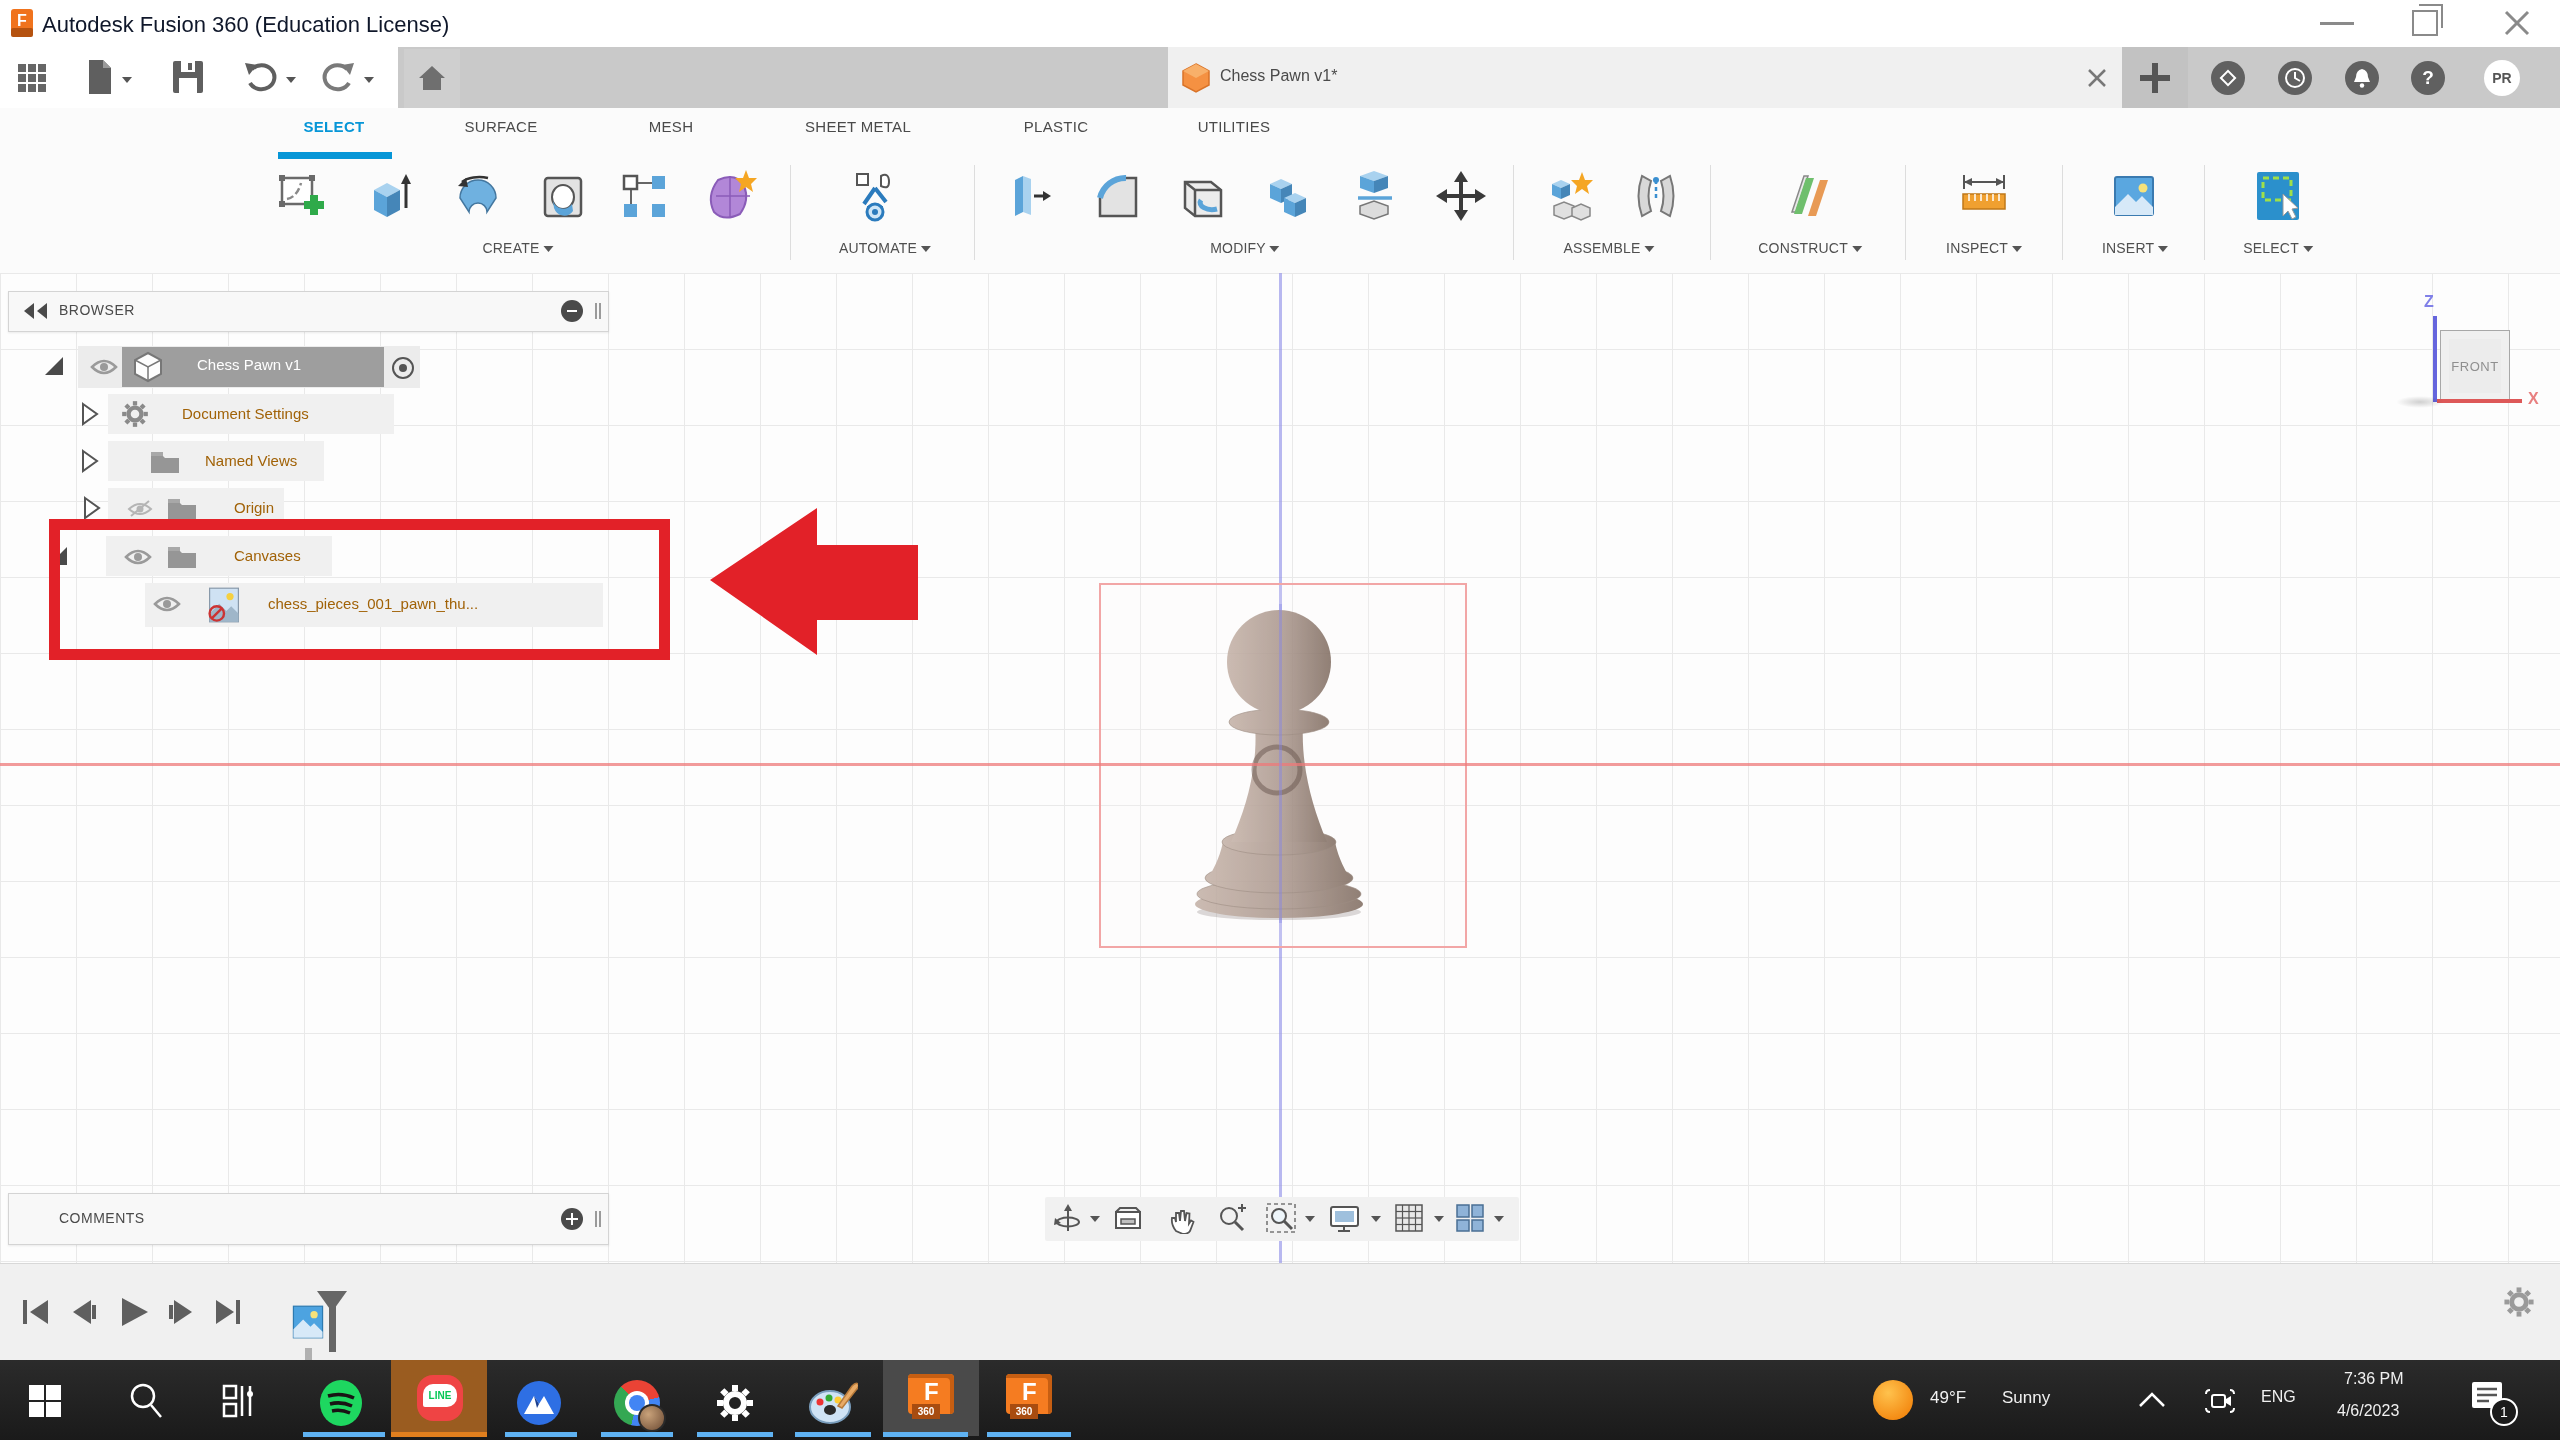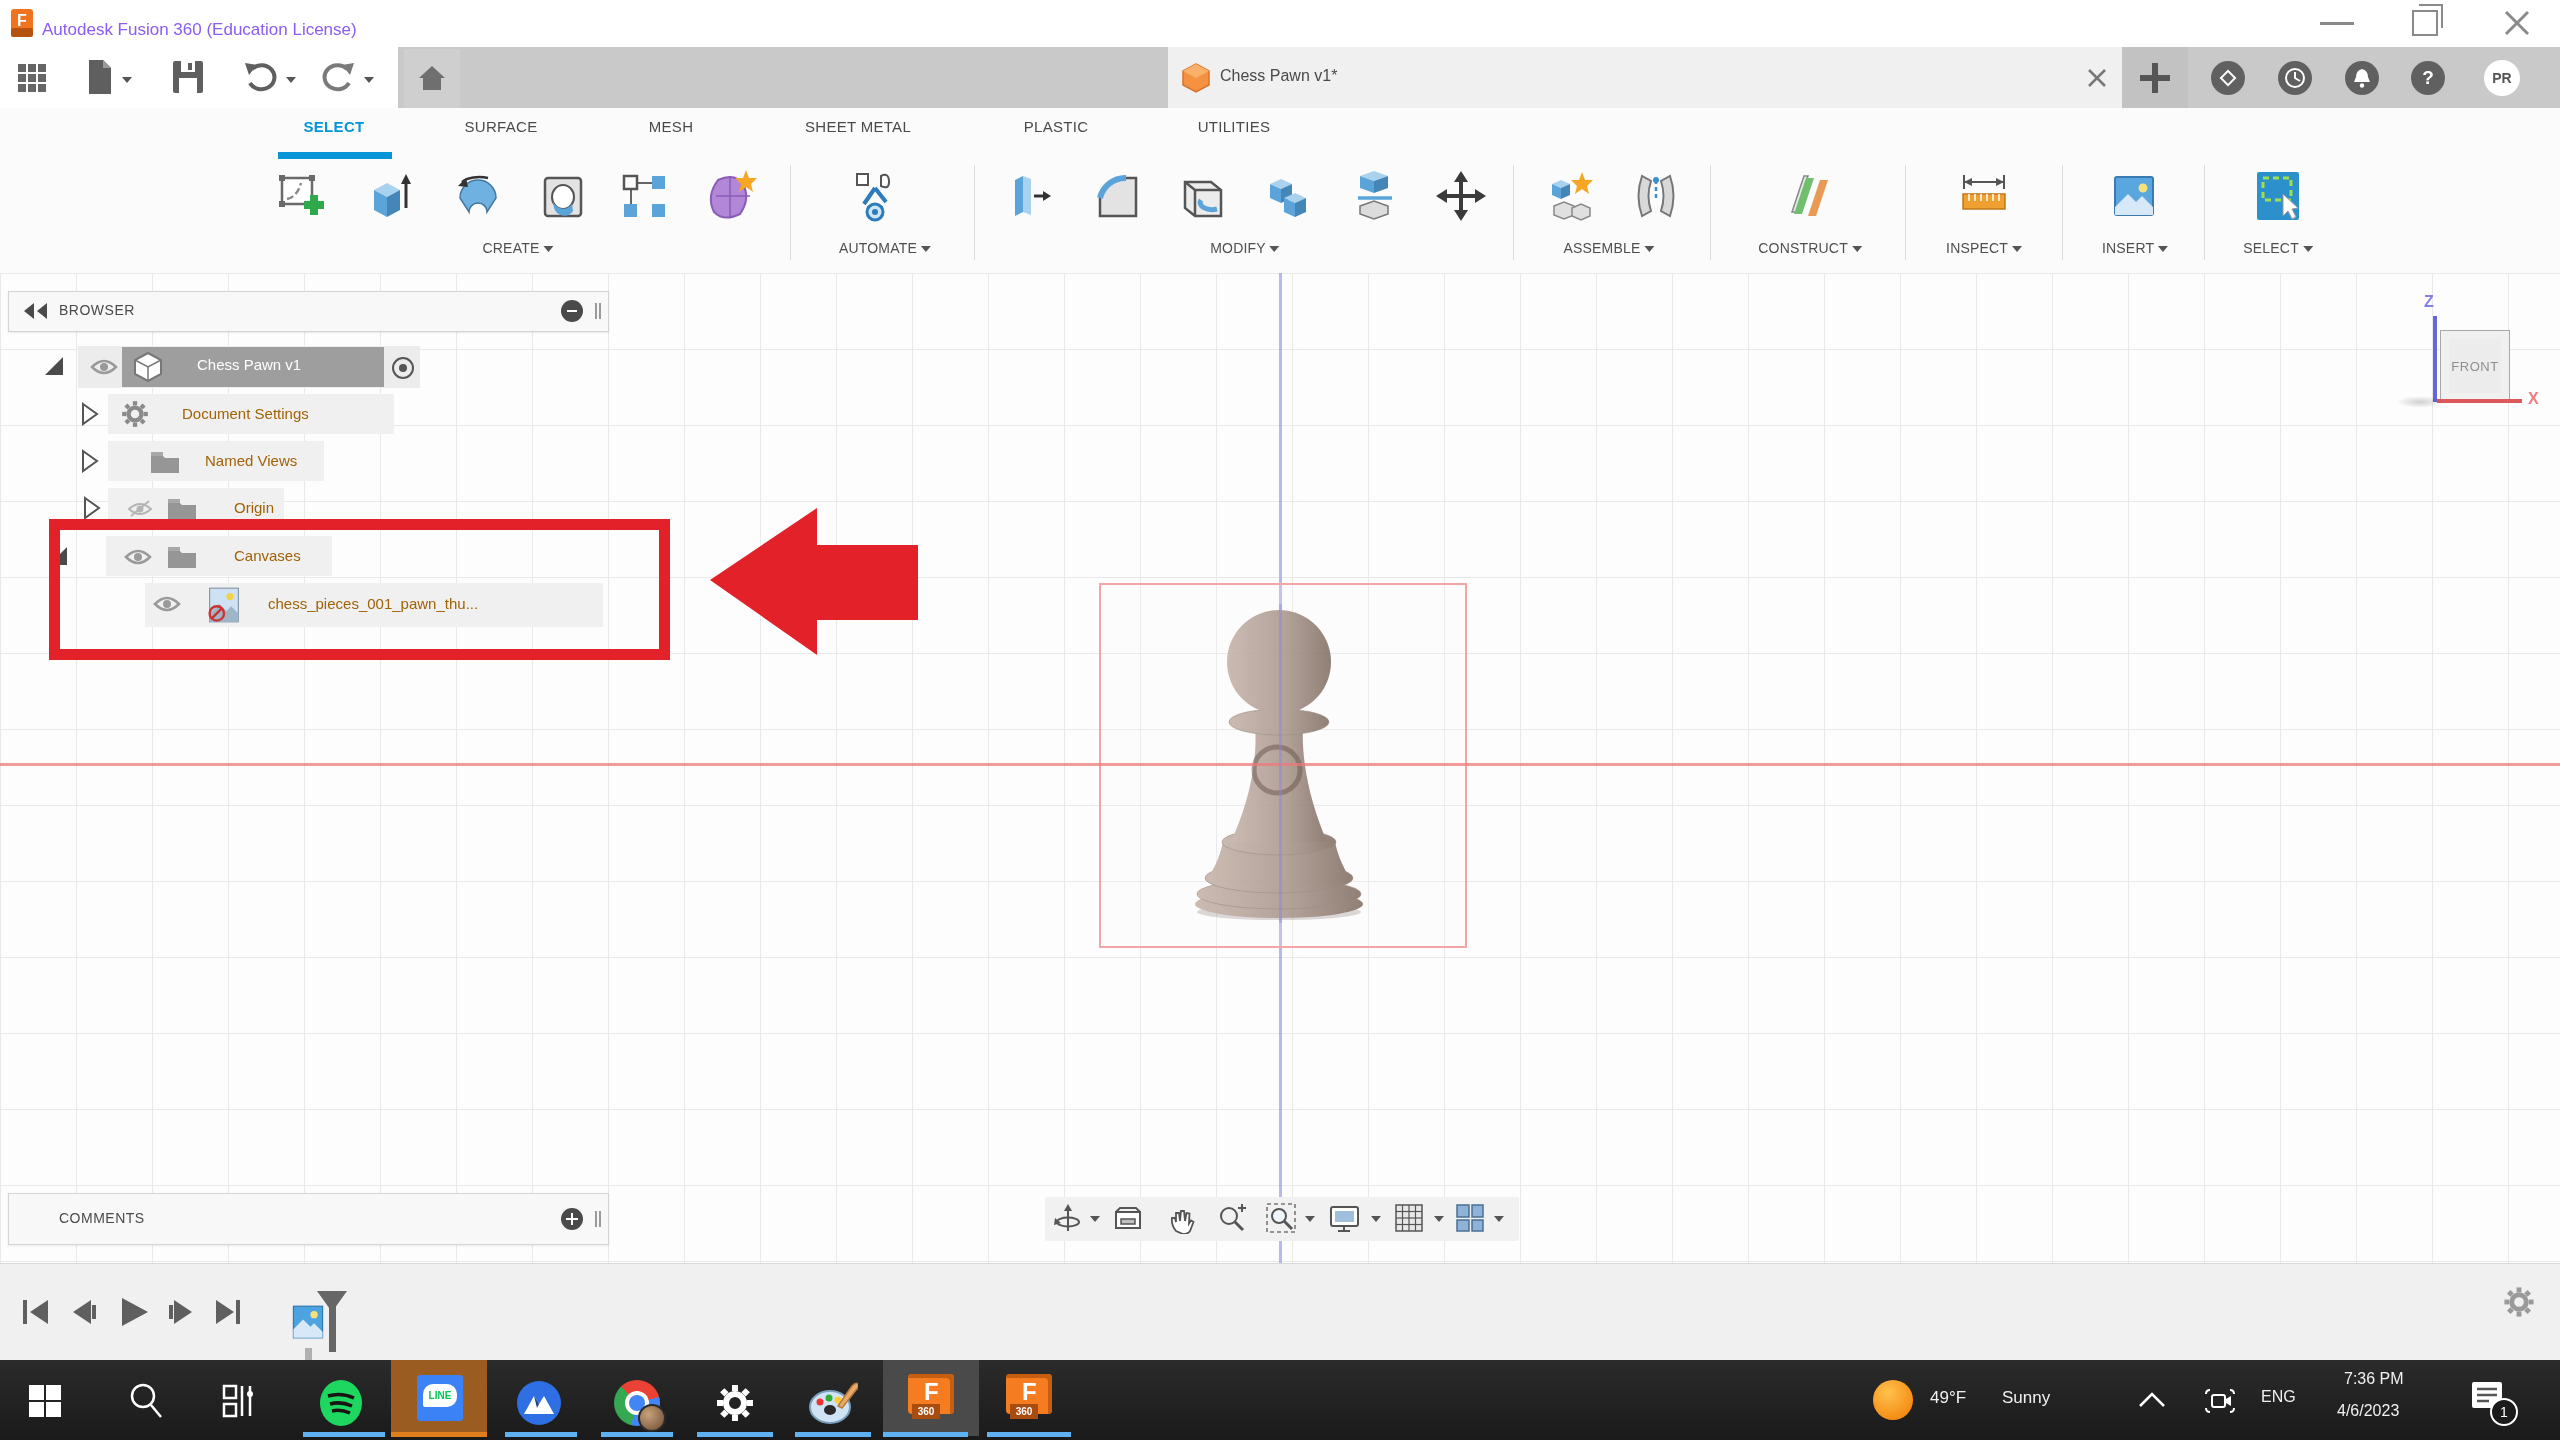--- a/index.html
+++ b/index.html
@@ -4,21 +4,21 @@
 <style>
   html,body{margin:0;padding:0}
   #app{position:relative;width:2560px;height:1440px;background:#fff;overflow:hidden;
        font-family:"Liberation Sans",sans-serif;-webkit-font-smoothing:antialiased}
   .abs{position:absolute}
   .txt{position:absolute;white-space:nowrap}
   .dd{display:inline-block;width:0;height:0;border-left:5px solid transparent;border-right:5px solid transparent;border-top:6px solid #555;vertical-align:middle}
   .ddabs{position:absolute;width:0;height:0;border-left:5px solid transparent;border-right:5px solid transparent;border-top:6px solid #555}
   
   .titlebar{position:absolute;left:0;top:0;width:2560px;height:47px;background:#fff;border-bottom:1px solid #eee}
-  .wtitle{position:absolute;left:42px;top:20px;font-size:17px;color:#8b5cf6}
+  .wtitle{position:absolute;left:42px;top:12px;font-size:22px;color:#0f172a}
   
   .qat{position:absolute;left:0;top:47px;width:2560px;height:61px;background:#fff}
   .qat-gray{position:absolute;left:398px;top:0;width:2162px;height:61px;background:#c9c9c9}
   .homebtn{position:absolute;left:404px;top:2px;width:56px;height:59px;background:#cfcfcf}
   .doctab{position:absolute;left:1168px;top:0;width:954px;height:61px;background:#f0f0f0}
   .plusblock{position:absolute;left:2122px;top:0;width:66px;height:61px;background:#c2c2c2}
   .circico{position:absolute;top:14px;width:34px;height:34px;border-radius:50%;background:#606060;display:flex;align-items:center;justify-content:center}
   .avatar{position:absolute;top:13px;width:36px;height:36px;border-radius:50%;background:#fff;display:flex;align-items:center;justify-content:center;font-size:14px;font-weight:bold;color:#555}
   
   .ribbon{position:absolute;left:0;top:108px;width:2560px;height:165px;background:#fbfbfb;border-bottom:1px solid #e2e2e2}
@@ -617,21 +617,21 @@
     </svg>
     <svg class="abs" style="left:318px;top:20px" width="46" height="46">
       <ellipse cx="23" cy="23" rx="21" ry="23" fill="#1ed760"></ellipse>
       <g stroke="#191414" stroke-width="3.5" fill="none">
         <path d="M10,16 q13,-4 26,2"></path>
           <path d="M12,24 q11,-3 22,2"></path>
           <path d="M14,31 q9,-2 18,2"></path>
       </g>
     </svg>
     <div class="abs" style="left:391px;top:0;width:96px;height:76px;background:#9a5c20">
-      <div class="abs" style="left:26px;top:15px;width:46px;height:46px;background:#3b82f6;border-radius:3px">
+      <div class="abs" style="left:26px;top:15px;width:46px;height:46px;background:#ef4444;border-radius:16px">
         <div class="abs" style="left:6px;top:9px;width:34px;height:23px;background:#fff;border-radius:10px 10px 10px 2px;display:flex;align-items:center;justify-content:center">
           <span style="color:#06c755;font-weight:bold;font-size:10px;font-family:'Liberation Sans',sans-serif">LINE</span>
         </div>
       </div>
     </div>
     <svg class="abs" style="left:516px;top:20px" width="46" height="46">
       <circle cx="23" cy="23" r="22" fill="#2e6fe4"></circle>
       <path d="M8,34 L18,16 23,24 28,16 38,34 z" fill="#fff"></path>
       <path d="M18,16 L23,24 21,28 z" fill="#1b3f8f"></path>
     </svg>

